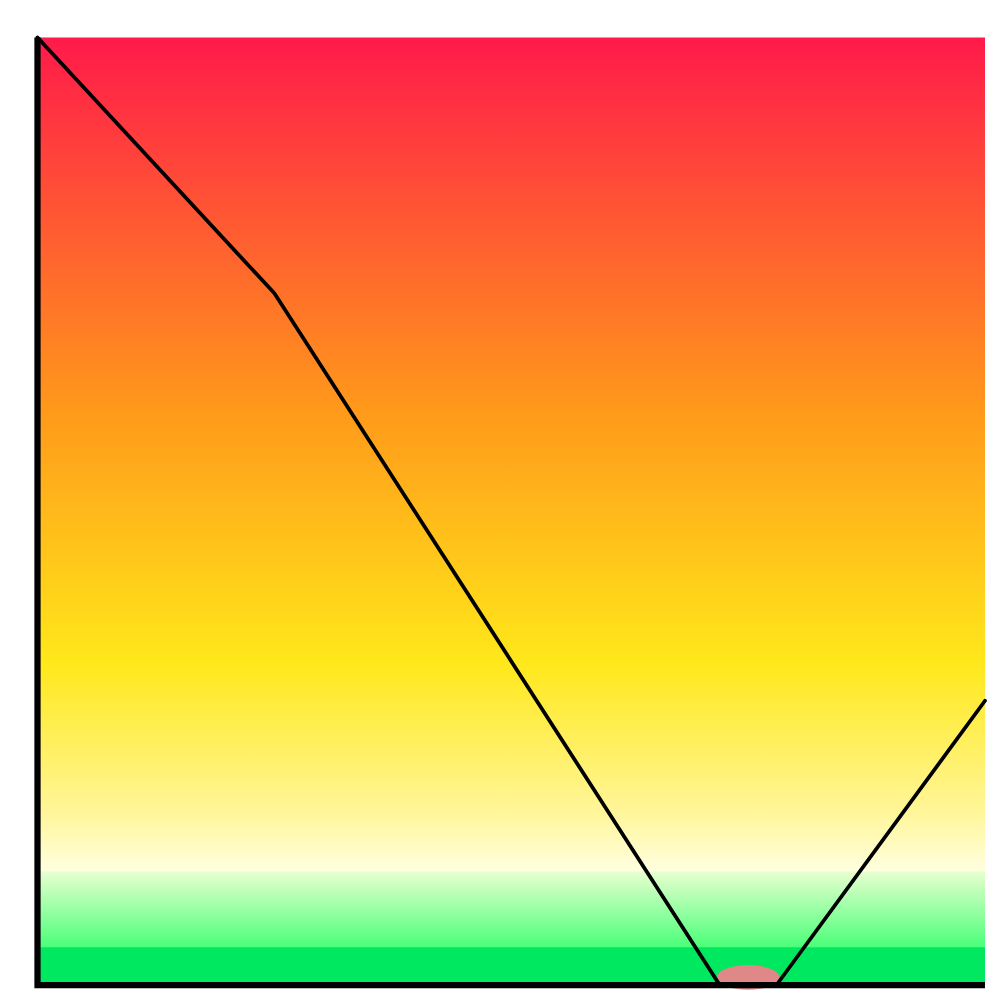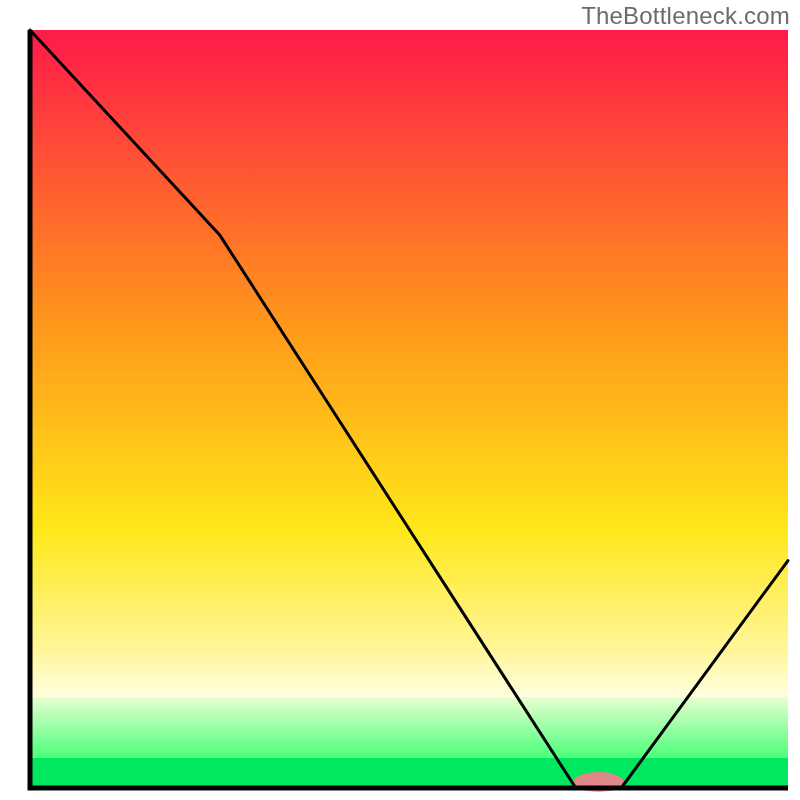--- a/index.html
+++ b/index.html
@@ -28,21 +28,20 @@
   svg {
     position: absolute;
     top: 0;
     left: 0;
   }
 </style>
 </head>
 <body>
 <div class="container">
 
-<div class="watermark">TheBottleneck.com</div>
 
 <svg id="chart-svg" width="800" height="800" viewBox="0 0 800 800">
   <defs>
     <linearGradient id="bg-grad" x1="0" y1="0" x2="0" y2="1">
           <stop offset="0%" stop-color="#ff1a4a"></stop>
           <stop offset="45%" stop-color="#ff9a1a"></stop>
           <stop offset="75%" stop-color="#ffe81a"></stop>
           <stop offset="93%" stop-color="#fff69a"></stop>
           <stop offset="100%" stop-color="#ffffe0"></stop>
         </linearGradient>

